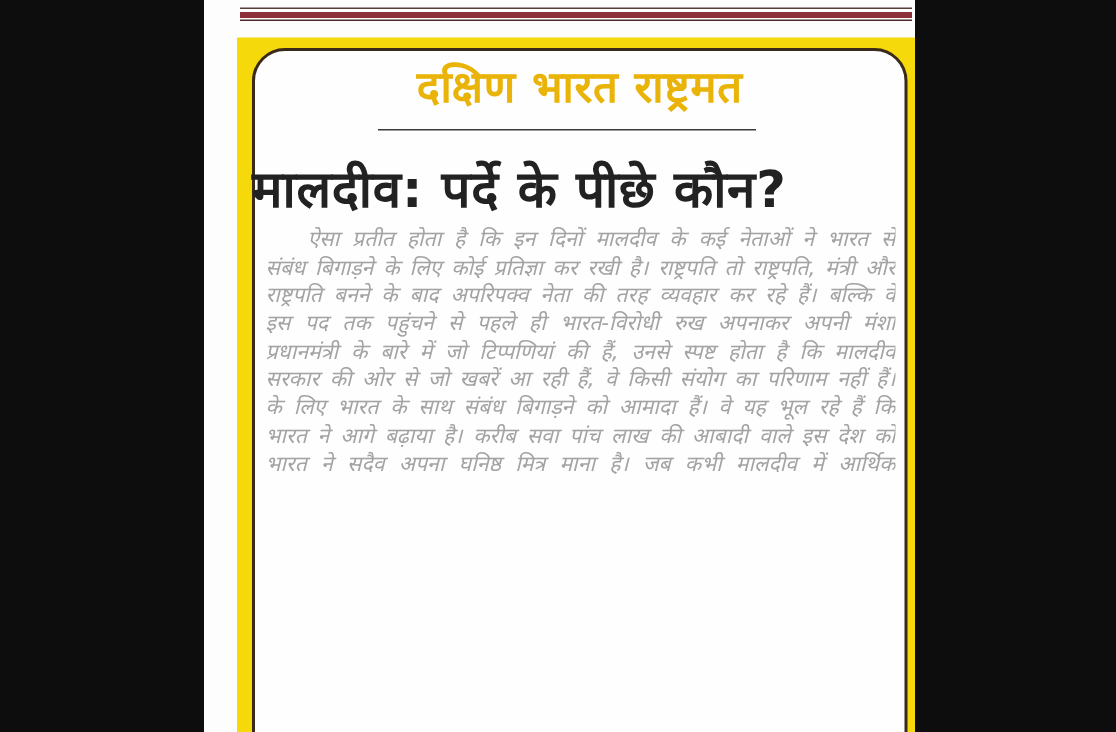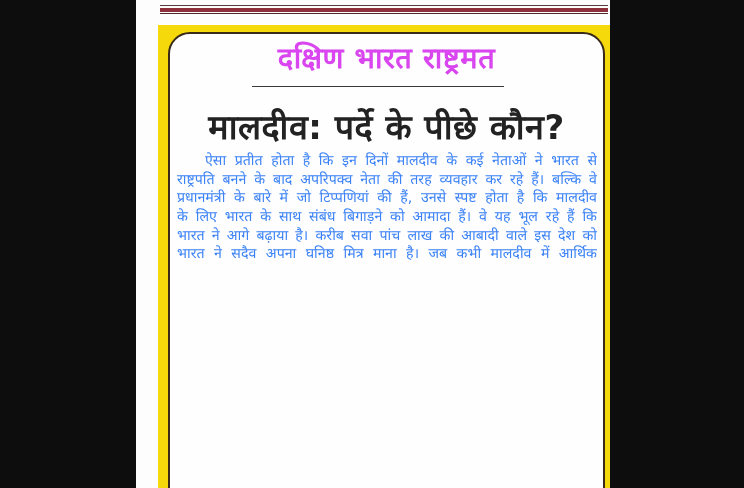--- a/index.html
+++ b/index.html
@@ -23,34 +23,34 @@
     }
     .card {
       position: absolute; left: 168px; top: 32px; width: 437px; height: 470px;
       background: #fefefe;
       border: 2px solid #3a2a1a;
       border-radius: 22px 22px 0 0;
       box-sizing: border-box;
     }
     .masthead {
       position: absolute; left: 168px; top: 38px; width: 437px; text-align: center;
-      color: #d946ef; font-weight: bold; font-size: 29px; line-height: 40px;
+      color: #eab308; font-weight: bold; font-size: 29px; line-height: 40px;
       letter-spacing: 0.5px;
     }
     .mast-rule {
       position: absolute; left: 252px; top: 86px; width: 252px; height: 1px; background: #3a3a3a;
     }
     .headline {
-      position: absolute; left: 168px; top: 103px; width: 437px; text-align: center;
+      position: absolute; left: 168px; top: 103px; width: 437px; 
       color: #222222; font-weight: bold; font-size: 34px; line-height: 48px;
       letter-spacing: 0.5px;
     }
     .body-text {
       position: absolute; left: 177px; top: 151px; width: 420px;
-      color: #3b82f6; font-size: 14.2px; line-height: 18.7px;
+      color: #a3a3a3; font-size: 14.2px; line-height: 18.7px; font-style: italic;
     }
     .line { white-space: nowrap; overflow: hidden; text-align: justify; text-align-last: justify; height: 18.7px; }
     .line.first { padding-left: 28px; }
   </style>
 </head>
 <body>
 
 <div class="page">
   <div class="rule-thin-top"></div>
   <div class="rule-thick"></div>
@@ -59,18 +59,21 @@
 
 <div class="frame"></div>
 <div class="card"></div>
 
 <div class="masthead">दक्षिण भारत राष्ट्रमत</div>
 <div class="mast-rule"></div>
 <div class="headline">मालदीव: पर्दे के पीछे कौन?</div>
 
 <div class="body-text">
   <div class="line first">ऐसा प्रतीत होता है कि इन दिनों मालदीव के कई नेताओं ने भारत से</div>
+  <div class="line">संबंध बिगाड़ने के लिए कोई प्रतिज्ञा कर रखी है। राष्ट्रपति तो राष्ट्रपति, मंत्री और</div>
   <div class="line">राष्ट्रपति बनने के बाद अपरिपक्व नेता की तरह व्यवहार कर रहे हैं। बल्कि वे</div>
+  <div class="line">इस पद तक पहुंचने से पहले ही भारत-विरोधी रुख अपनाकर अपनी मंशा</div>
   <div class="line">प्रधानमंत्री के बारे में जो टिप्पणियां की हैं, उनसे स्पष्ट होता है कि मालदीव</div>
+  <div class="line">सरकार की ओर से जो खबरें आ रही हैं, वे किसी संयोग का परिणाम नहीं हैं।</div>
   <div class="line">के लिए भारत के साथ संबंध बिगाड़ने को आमादा हैं। वे यह भूल रहे हैं कि</div>
   <div class="line">भारत ने आगे बढ़ाया है। करीब सवा पांच लाख की आबादी वाले इस देश को</div>
   <div class="line">भारत ने सदैव अपना घनिष्ठ मित्र माना है। जब कभी मालदीव में आर्थिक</div>
 </div>
 
 </body></html>

